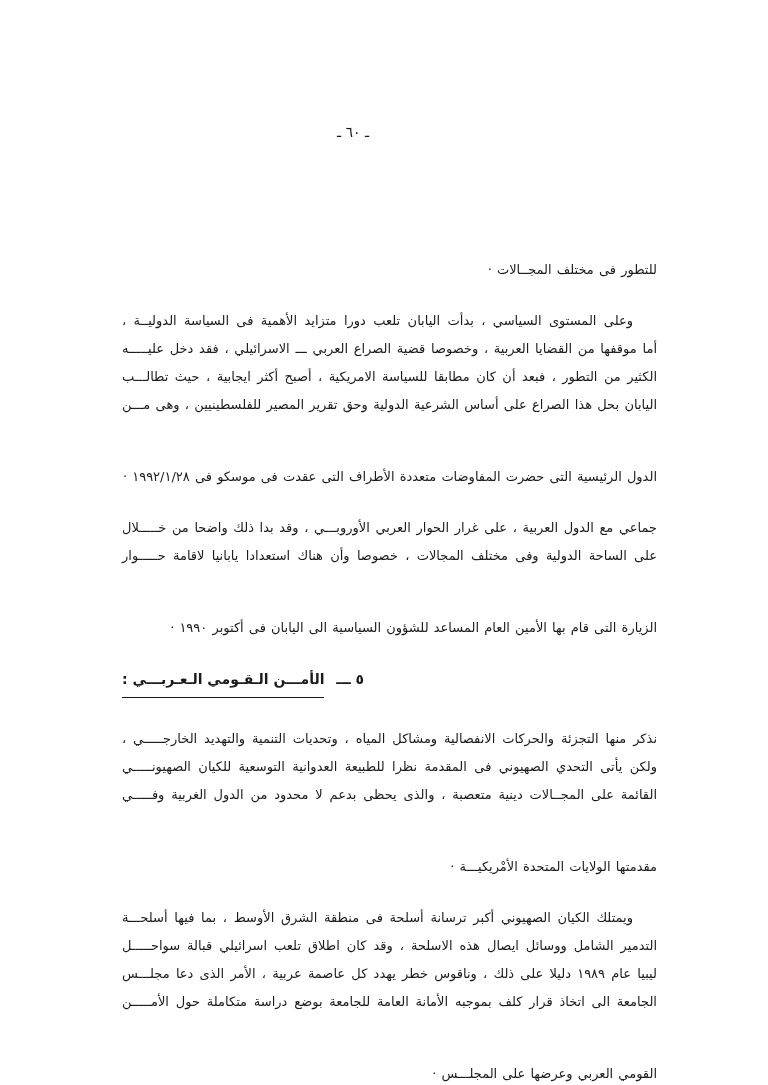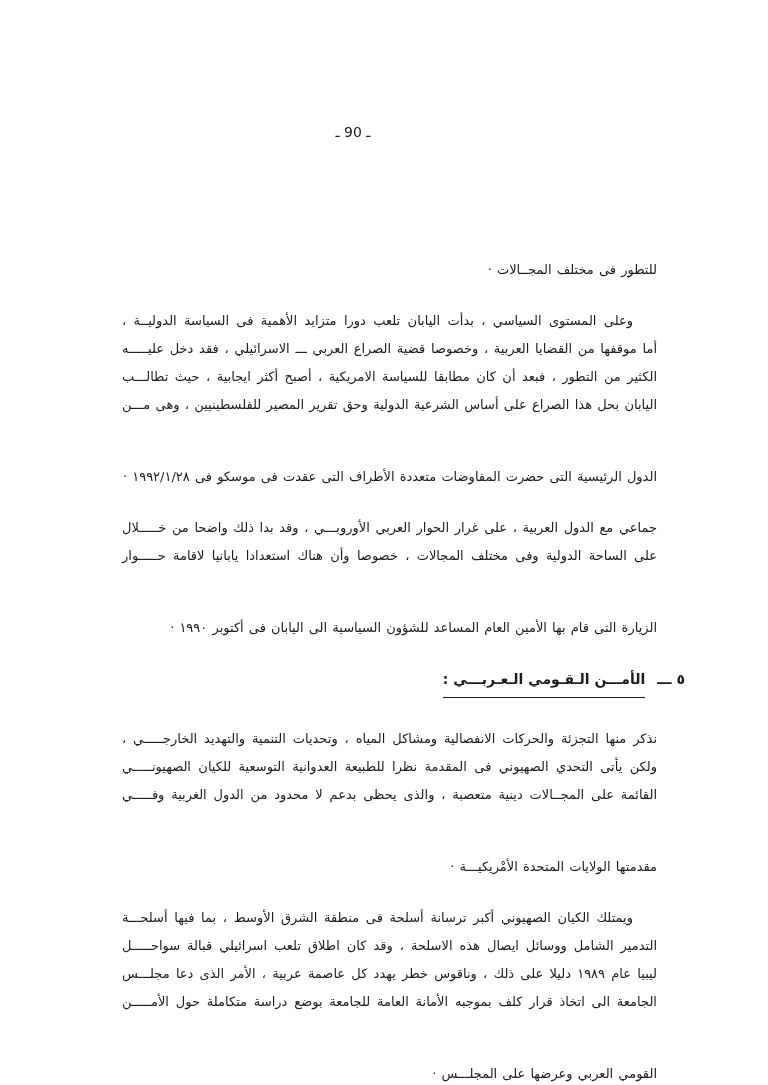--- a/index.html
+++ b/index.html
@@ -49,37 +49,37 @@
   }
   .line.last {
     text-align-last: right;
     margin-top: 44px;
   }
   .heading {
     margin: 4px -28px 27px 0;
     font-size: 14px;
     font-weight: bold;
     letter-spacing: 1px;
-    text-align: right;
+    text-align: left;
   }
   .h-num {
     display: inline-block;
     margin-left: 6px;
   }
   .h-text {
     display: inline-block;
     border-bottom: 1.5px solid #1b1b1b;
     padding-bottom: 4px;
   }
 </style>
 </head>
 <body>
 
 <div class="sheet">
-  <div class="page-number">ـ 90 ـ</div>
+  <div class="page-number">ـ ٦٠ ـ</div>
   <div class="content">
       <div class="para">
         <div class="line last">للتطور فى مختلف المجــالات ·</div>
       </div>
       <div class="para">
         <div class="line first">وعلى المستوى السياسي ،  بدأت اليابان تلعب دورا متزايد الأهمية فى السياسة الدوليــة ،</div>
         <div class="line">أما موقفها من القضايا العربية ، وخصوصا قضية الصراع العربي ـــ الاسرائيلي ، فقد دخل عليـــــه</div>
         <div class="line">الكثير من التطور ، فبعد أن كان مطابقا للسياسة الامريكية ، أصبح أكثر ايجابية ، حيث تطالـــب</div>
         <div class="line">اليابان بحل هذا الصراع على أساس الشرعية الدولية وحق تقرير المصير للفلسطينيين ، وهى مـــن</div>
         <div class="line last">الدول الرئيسية التى حضرت المفاوضات متعددة الأطراف التى عقدت فى موسكو فى ١٩٩٢/١/٢٨ ·</div>

